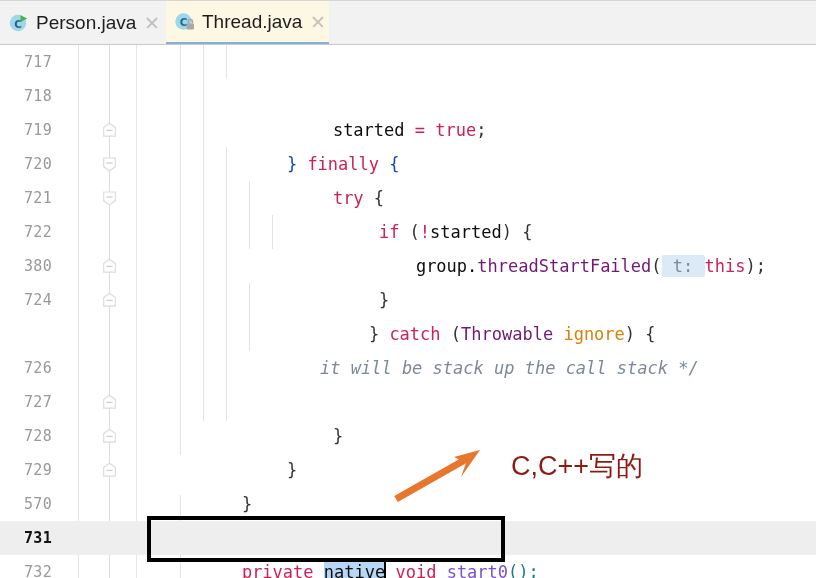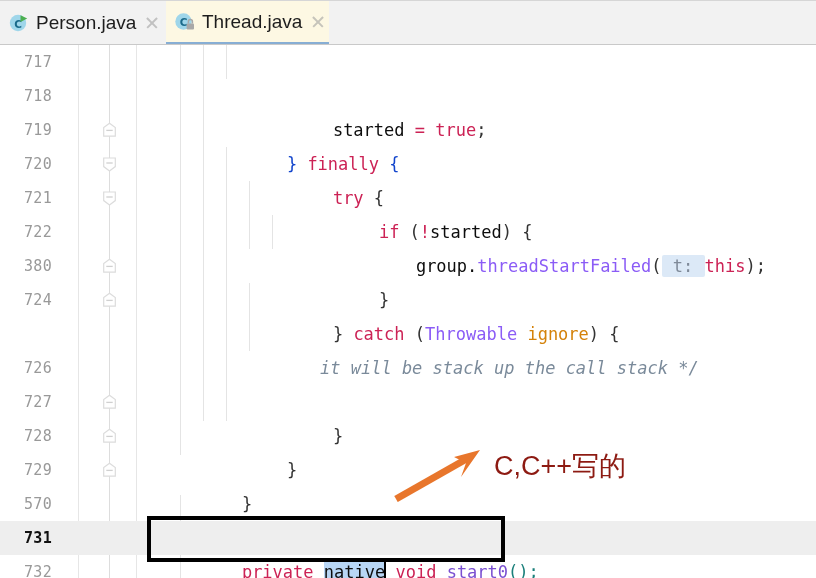--- a/index.html
+++ b/index.html
@@ -93,21 +93,21 @@
     height: 34px; line-height: 34px;
     white-space: pre;
     font-family: "DejaVu Sans Mono", monospace;
     font-size: 17px;
     color: #0d0d0d;
   }
 
   
   .kw   { color: #cc2255; }
   .mth  { color: #7a4fd1; }
-  .typ  { color: #8b5cf6; }
+  .typ  { color: #701a75; }
   .par  { color: #d4820a; }
   .pun  { color: #333333; }
   .pnt  { color: #1a7f7a; }
   .cmt  { color: #7a8a9a; font-style: italic; }
   .hint {
     color: #7f8a99;
     background: #dce9f7;
     border-radius: 2px;
     padding: 1px 1px;
   }
@@ -270,21 +270,21 @@
     </div>
 
     <div class="line" style="top:238px;">
       <div class="lineno">724</div>
       <div class="fold" style="left:102px; top:9px;">
         <svg width="15" height="17" viewBox="0 0 15 17">
           <path d="M7.5 1.2 L13.3 5.6 V14.2 H1.7 V5.6 Z" fill="#ffffff" stroke="#dcdcdc" stroke-width="1.2"></path>
           <line x1="4.3" y1="8.4" x2="10.7" y2="8.4" stroke="#d0d0d0" stroke-width="1.3"></line>
         </svg>
       </div>
-      <div class="code" style="left:251px;">
+      <div class="code" style="left:251px;padding-left:36px;">
         <span class="pun">} </span><span class="kw">catch</span><span class="pun"> (</span><span class="typ">Throwable</span><span class="par"> ignore</span><span class="pun">) </span><span class="pun">{</span>
       </div>
     </div>
 
 
     <div class="line" style="top:306px;">
       <div class="lineno">726</div>
       <div class="code cmt" style="left:320px;">it will be stack up the call stack */</div>
     </div>
 
@@ -344,15 +344,15 @@
 
   </div>
 
   <div class="anno-box" style="left:147px; top:516px; width:358px; height:46px;"></div>
 
   <svg class="anno-arrow" style="left:392px; top:444px;" width="98" height="58" viewBox="0 0 98 58">
     <path d="M4 55 L78 13" stroke="#e8762c" stroke-width="7" stroke-linecap="butt"></path>
     <path d="M88 6 L62 13 L74 19 L69 33 Z" fill="#e8762c"></path>
   </svg>
 
-  <div class="anno-text" style="left:494px; top:448px;">C,C++写的</div>
+  <div class="anno-text" style="left:511px; top:448px;">C,C++写的</div>
 
 </div>
 
 </body></html>

